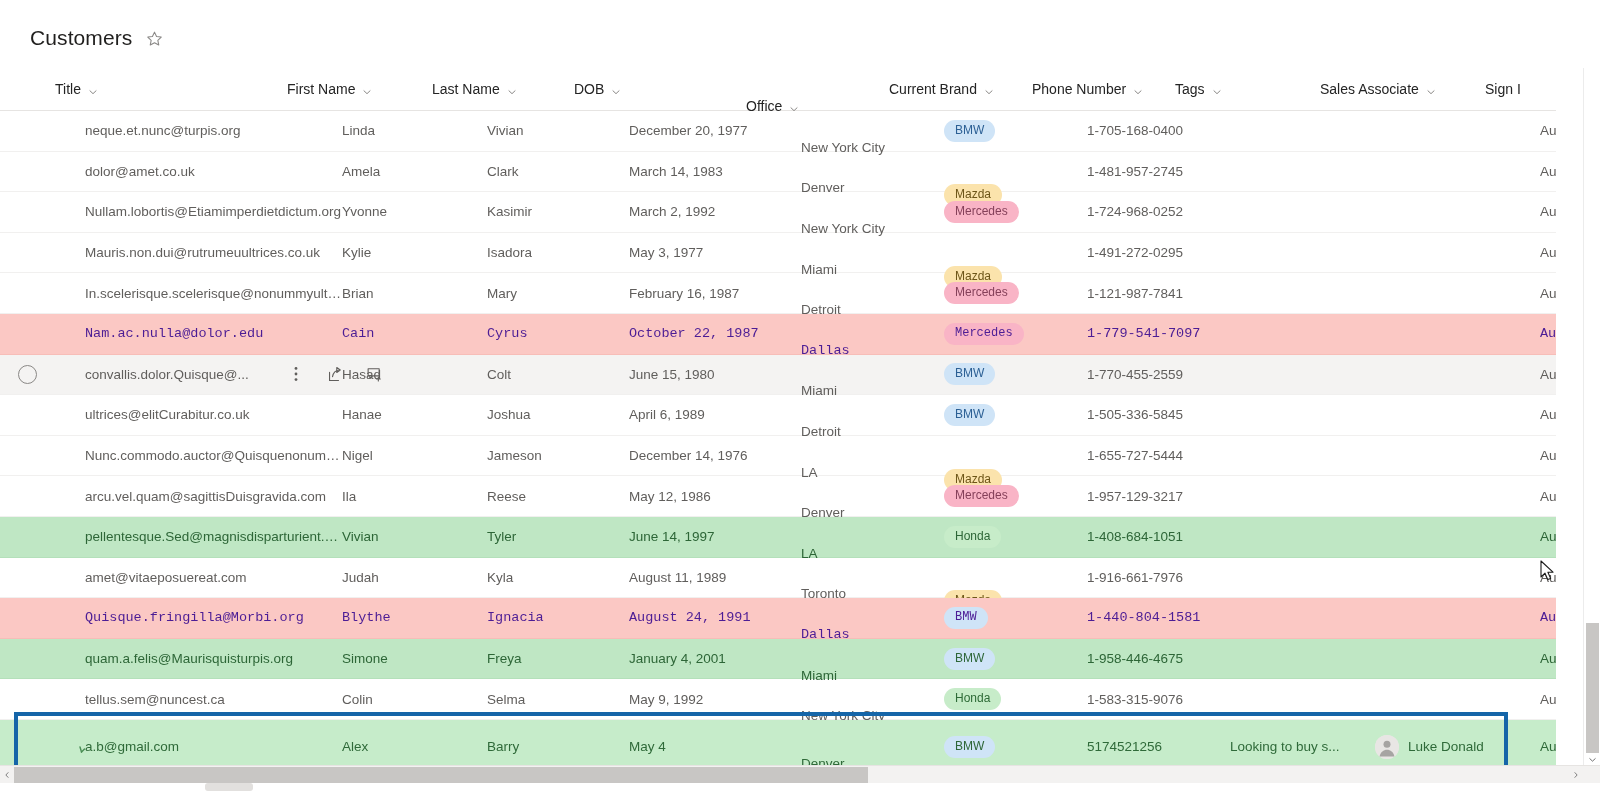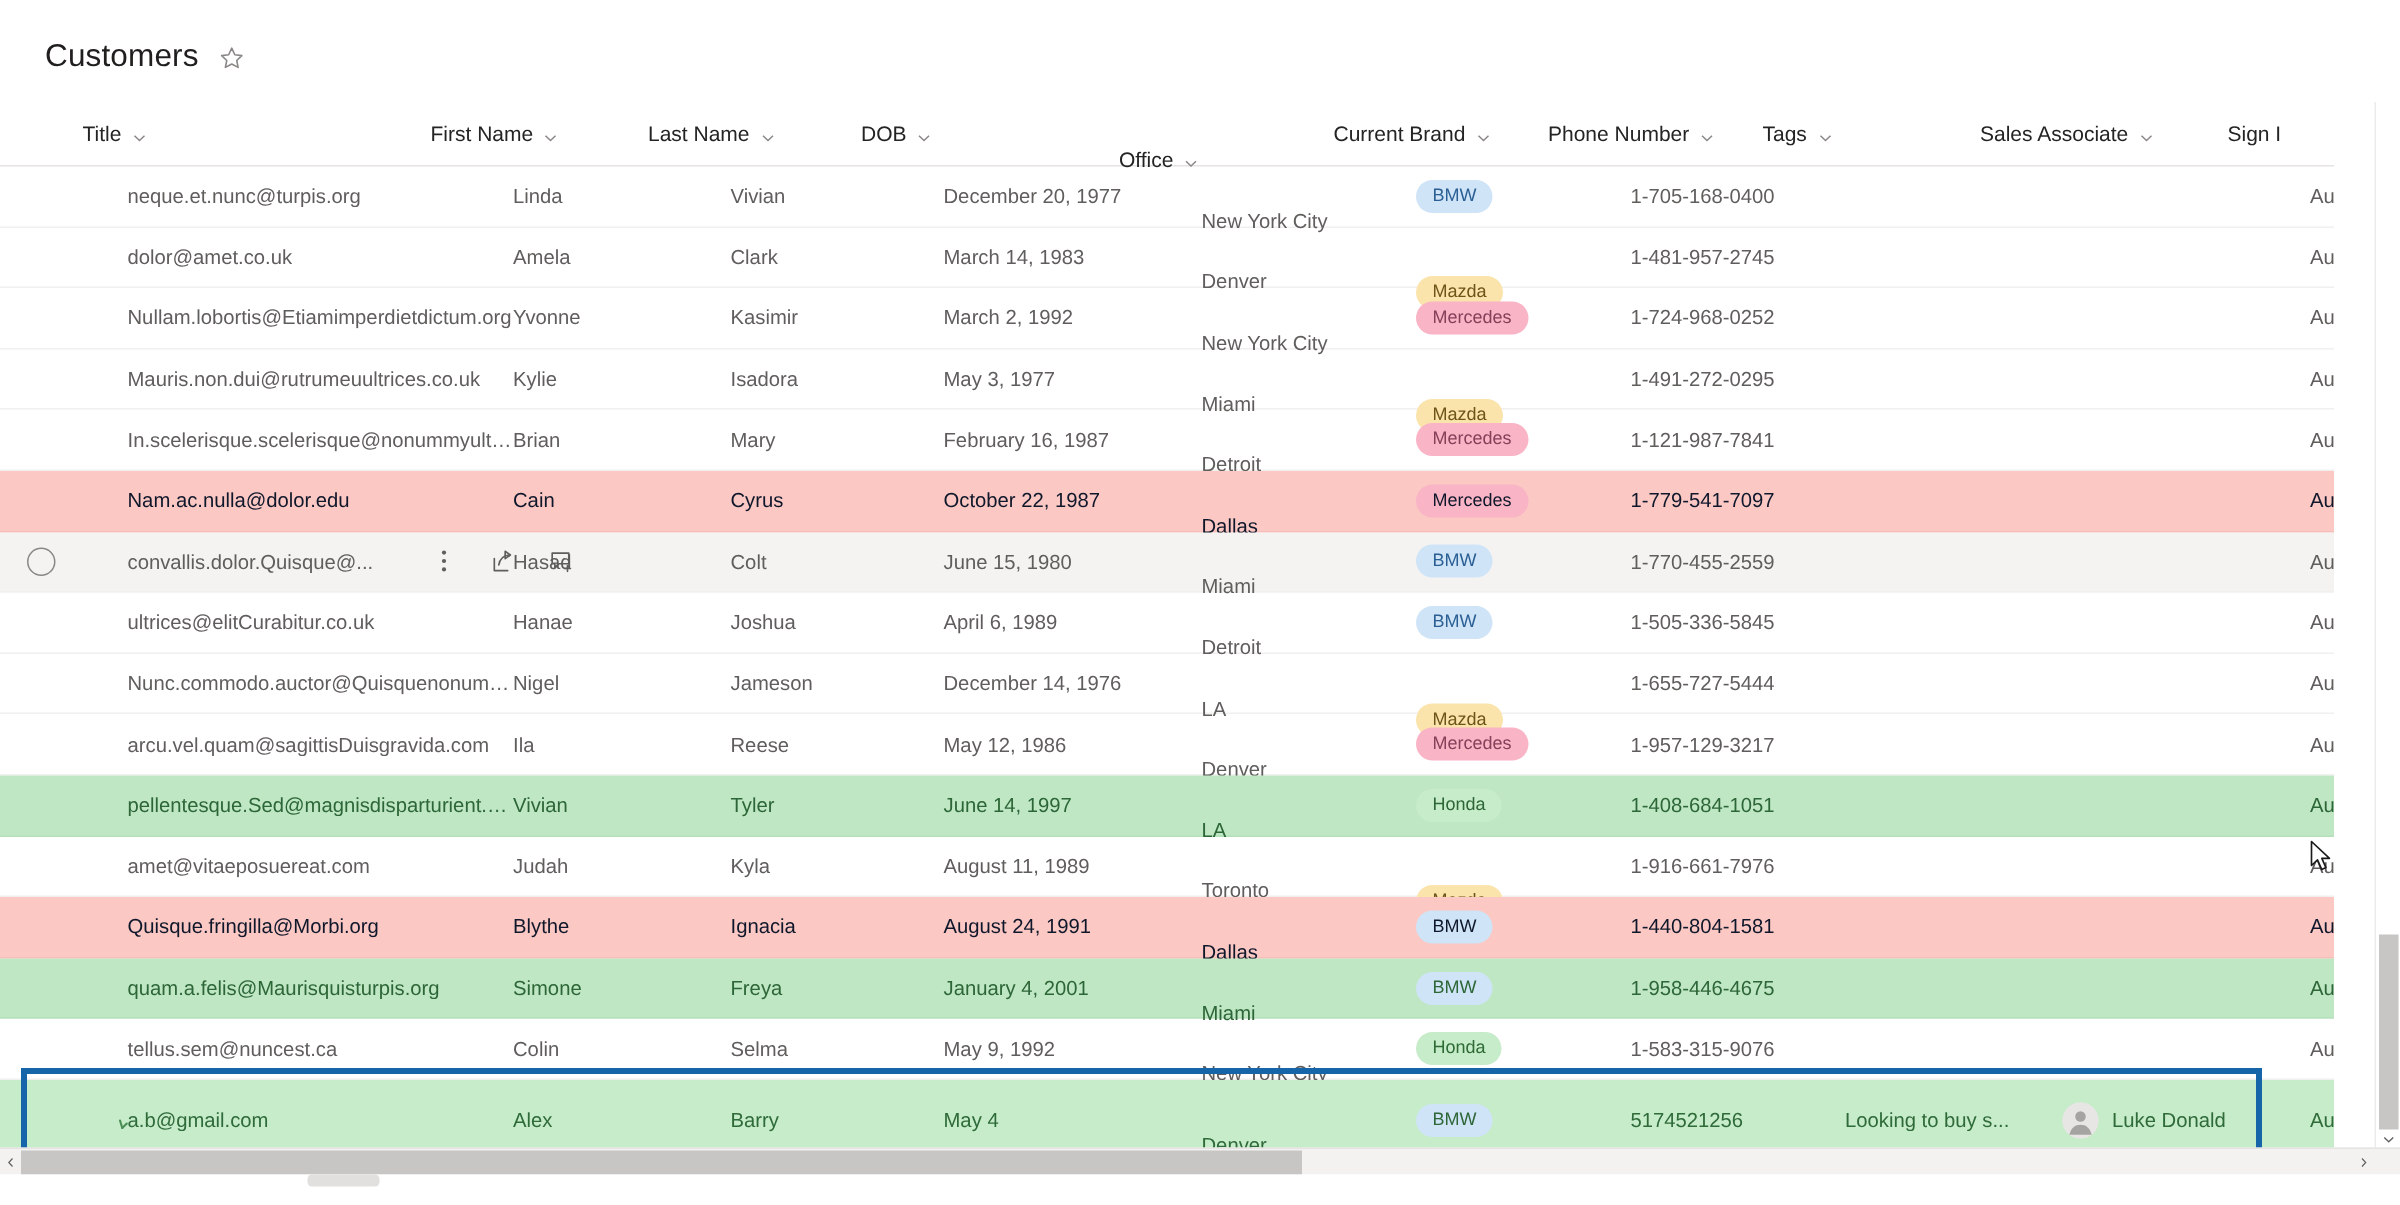--- a/index.html
+++ b/index.html
@@ -85,21 +85,21 @@
   .c-phone  { width: 143px; flex: none; }
   .c-tags   { width: 145px; flex: none; }
   .c-assoc  { width: 165px; flex: none; }
   .c-sign   { width: 120px; flex: none; }
 
   .header-row .c-title { padding-left: 55px; }
   .header-row .c-first { padding-left: 0px; }
 
   
   .row.rose  { background: #fbc8c4; border-bottom-color: #f7bdb8; }
-  .row.rose  .cell, .row.rose .brand-text { color: #0f172a; }
+  .row.rose  .cell, .row.rose .brand-text { color: #4c1d95; font-family: Liberation Mono, monospace; }
   .row.green { background: #bfe7c4; border-bottom-color: #b4e0ba; }
   .row.green .cell, .row.green .brand-text { color: #2d6637; }
   .row.hover { background: #f4f3f2; }
 
   
   .row.active-row {
     background: #c6ecca;
     height: 54px;
     border-bottom: none;
   }

